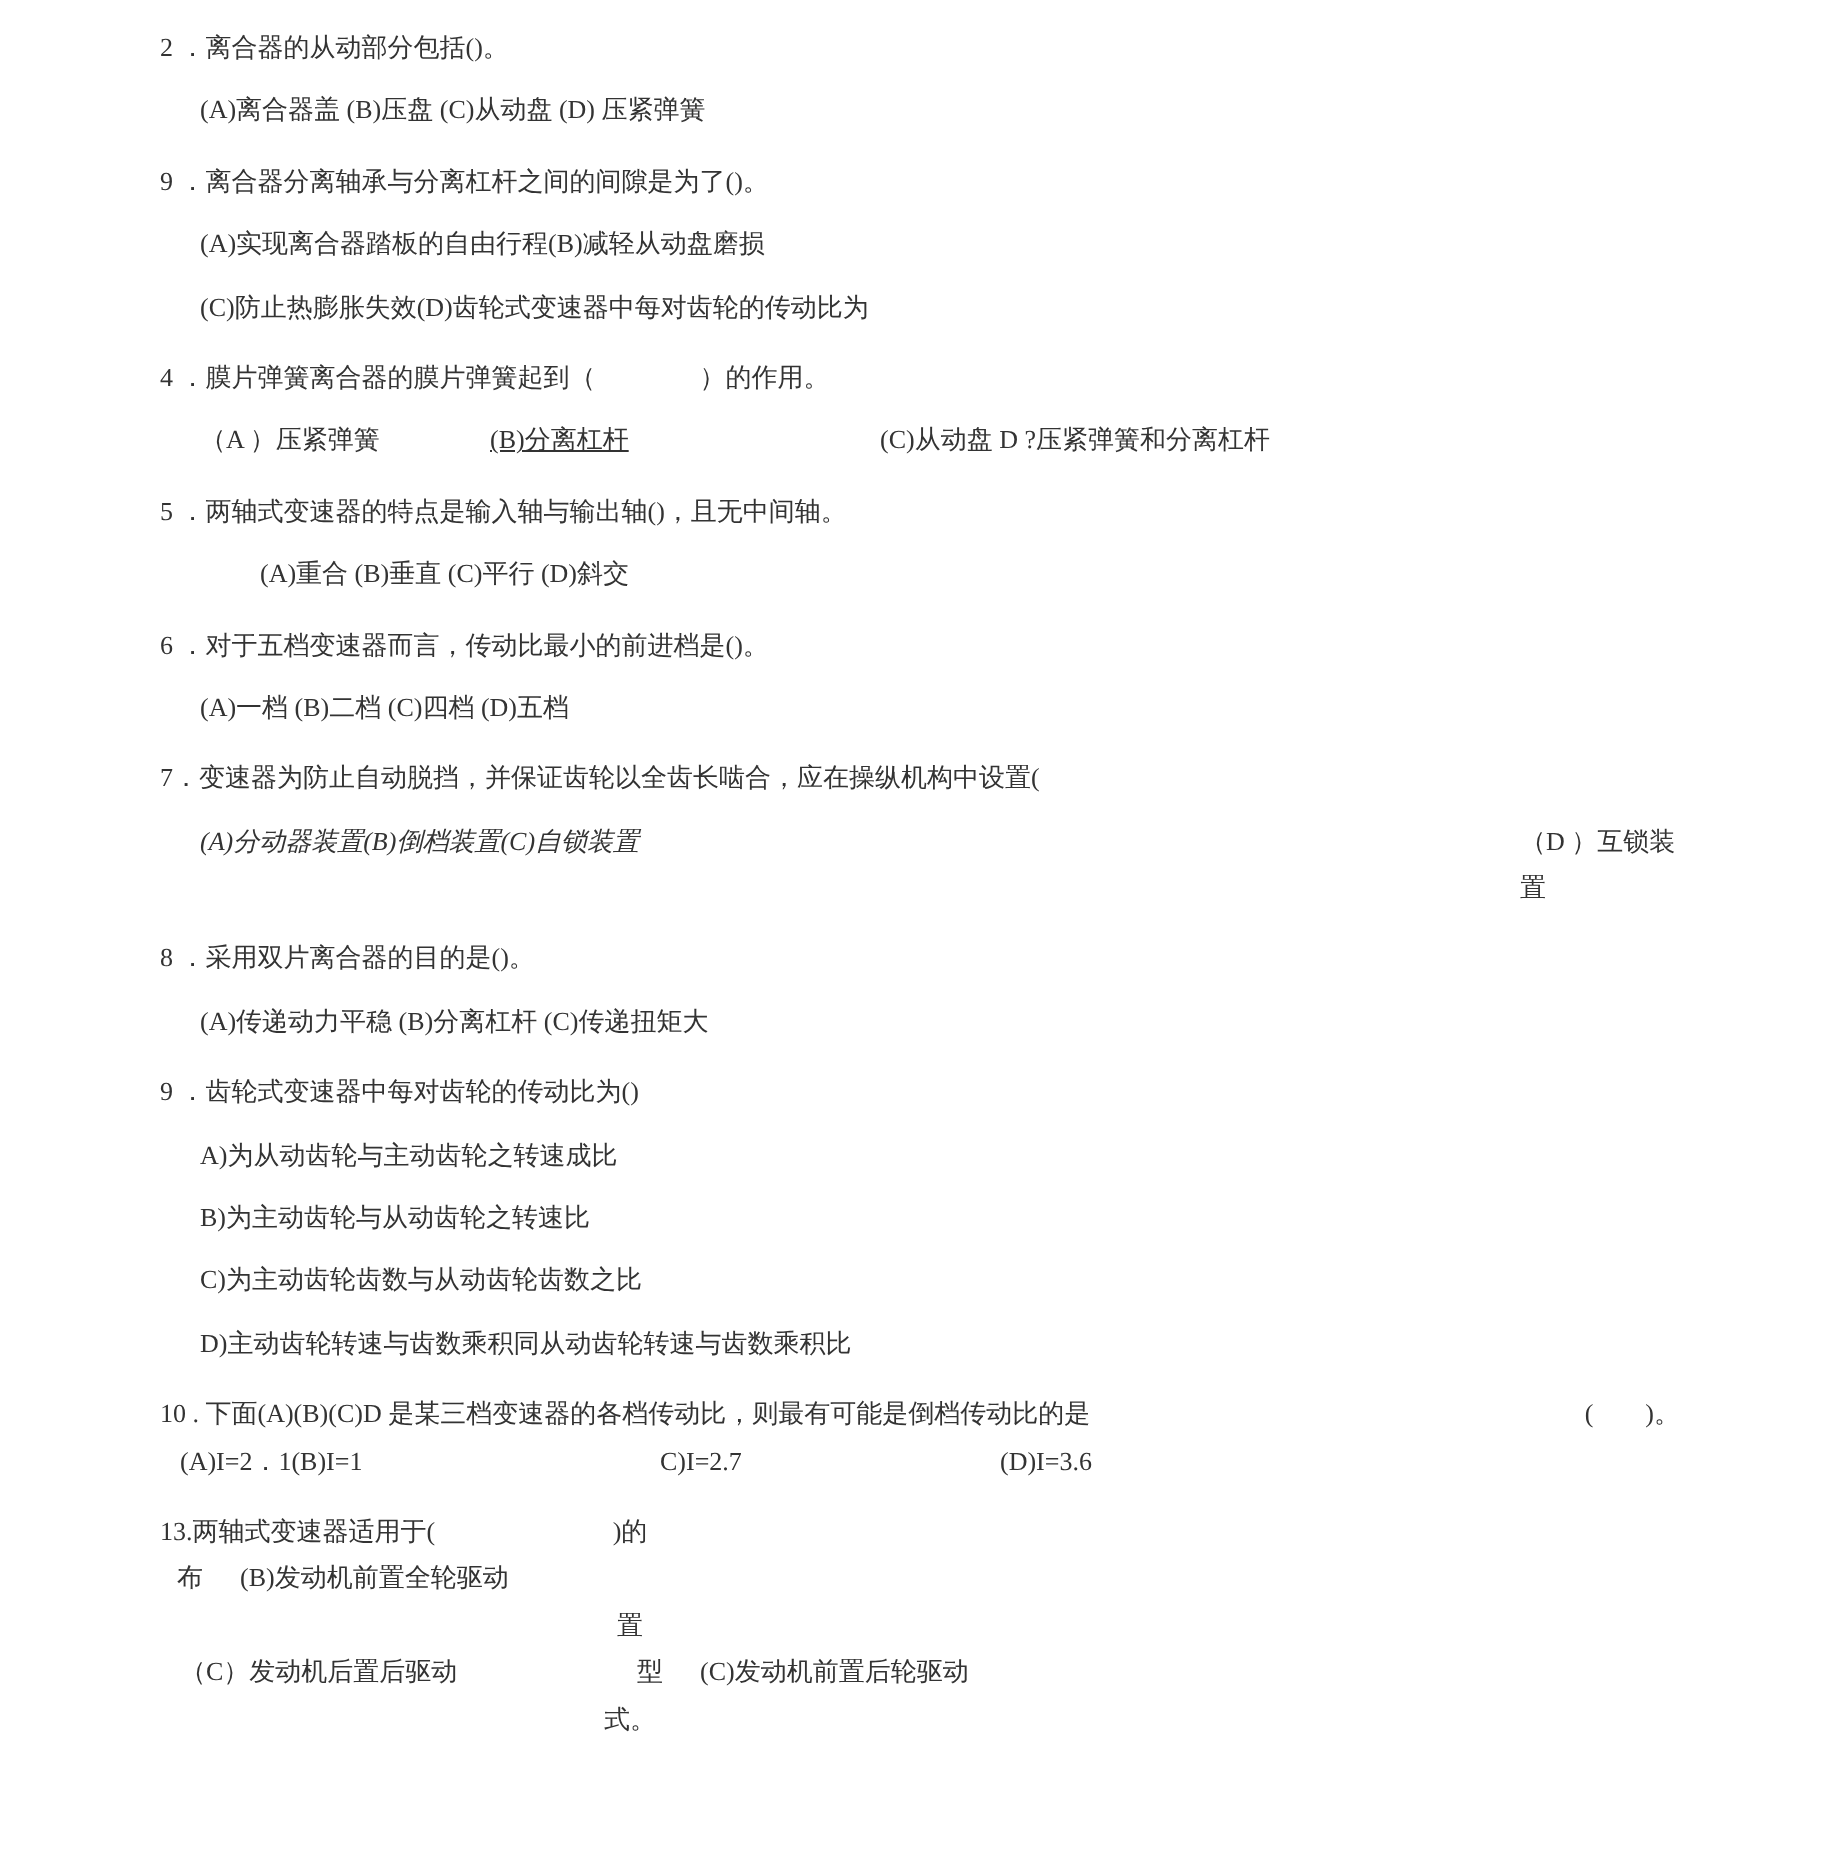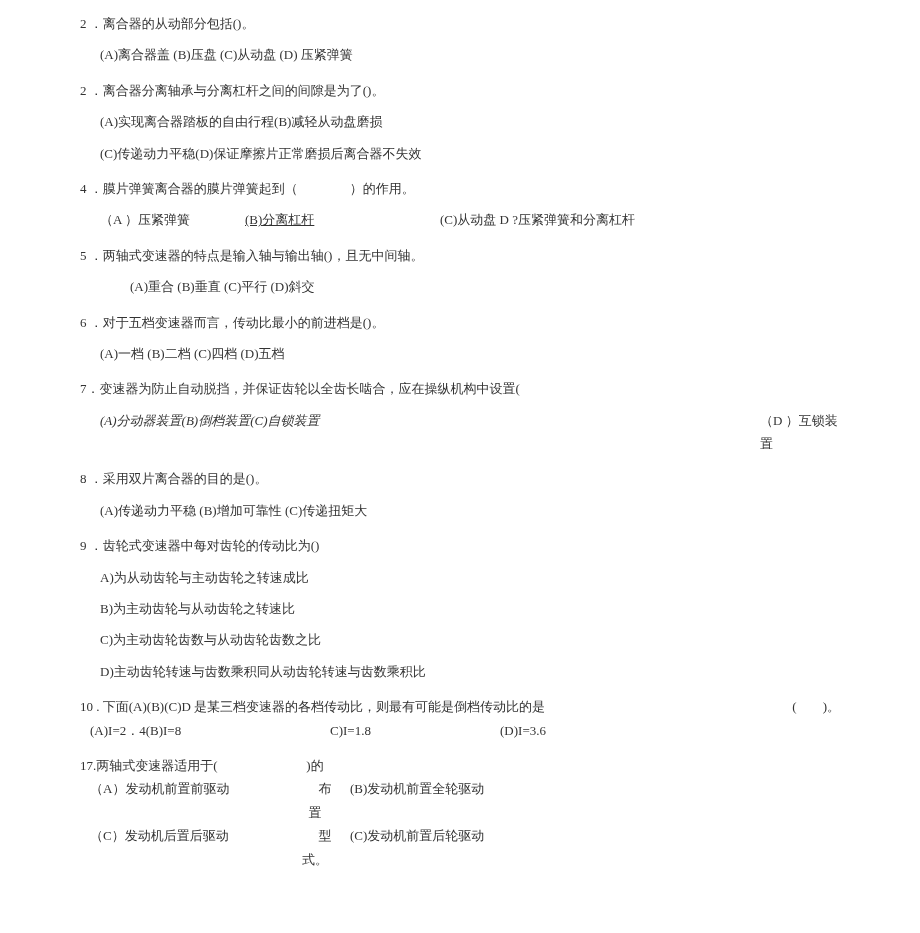--- a/index.html
+++ b/index.html
@@ -68,23 +68,23 @@
 <body>
 
 <div class="content">
 
   <div class="question">
     <div class="question-stem">2 ．离合器的从动部分包括()。</div>
     <div class="options">(A)离合器盖 (B)压盘 (C)从动盘 (D) 压紧弹簧</div>
   </div>
 
   <div class="question">
-    <div class="question-stem">2 ．离合器分离轴承与分离杠杆之间的间隙是为了()。</div>
+    <div class="question-stem">9 ．离合器分离轴承与分离杠杆之间的间隙是为了()。</div>
     <div class="options">(A)实现离合器踏板的自由行程(B)减轻从动盘磨损</div>
-    <div class="options">(C)传递动力平稳(D)保证摩擦片正常磨损后离合器不失效</div>
+    <div class="options">(C)防止热膨胀失效(D)齿轮式变速器中每对齿轮的传动比为</div>
   </div>
 
   <div class="question">
     <div class="question-stem">4 ．膜片弹簧离合器的膜片弹簧起到（　　　　）的作用。</div>
     <div class="options q4-row">
       <span class="q4-a">（A ）压紧弹簧</span>
       <span class="q4-b">(B)分离杠杆</span>
       <span class="q4-c">(C)从动盘 D ?压紧弹簧和分离杠杆</span>
     </div>
   </div>
@@ -102,51 +102,50 @@
   <div class="question">
     <div class="question-stem">7．变速器为防止自动脱挡，并保证齿轮以全齿长啮合，应在操纵机构中设置(</div>
     <div class="q7-wrap">
       <div class="options q7-left">(A)分动器装置(B)倒档装置(C)自锁装置</div>
       <div class="q7-d">（D ）互锁装置</div>
     </div>
   </div>
 
   <div class="question">
     <div class="question-stem">8 ．采用双片离合器的目的是()。</div>
-    <div class="options">(A)传递动力平稳 (B)增加可靠性 (C)传递扭矩大</div>
+    <div class="options">(A)传递动力平稳 (B)分离杠杆 (C)传递扭矩大</div>
   </div>
 
   <div class="question">
     <div class="question-stem">9 ．齿轮式变速器中每对齿轮的传动比为()</div>
     <div class="options">A)为从动齿轮与主动齿轮之转速成比</div>
     <div class="options">B)为主动齿轮与从动齿轮之转速比</div>
     <div class="options">C)为主动齿轮齿数与从动齿轮齿数之比</div>
     <div class="options">D)主动齿轮转速与齿数乘积同从动齿轮转速与齿数乘积比</div>
   </div>
 
   <div class="question">
     <div class="q10-row">
       <span class="q10-stem">10 . 下面(A)(B)(C)D 是某三档变速器的各档传动比，则最有可能是倒档传动比的是</span>
       <span class="q10-blank">(　　)。</span>
     </div>
     <div class="q10-opts">
-      <span class="q10-ab">(A)I=2．4(B)I=8</span>
-      <span class="q10-c">C)I=1.8</span>
+      <span class="q10-ab">(A)I=2．1(B)I=1</span>
+      <span class="q10-c">C)I=2.7</span>
       <span class="q10-d">(D)I=3.6</span>
     </div>
   </div>
 
   <div class="question q11-wrap">
     <div class="q11-stem-row">
-      <span class="q11-col1">17.两轴式变速器适用于(</span>
+      <span class="q11-col1">13.两轴式变速器适用于(</span>
       <span class="q11-mid">)的</span>
       <span class="q11-right"></span>
     </div>
     <div class="q11-stem-row">
-      <span class="q11-col1" style="padding-left:10px;">（A）发动机前置前驱动</span>
       <span class="q11-mid">布</span>
       <span class="q11-right">(B)发动机前置全轮驱动</span>
     </div>
     <div class="q11-stem-row">
       <span class="q11-col1"></span>
       <span class="q11-mid">置</span>
       <span class="q11-right"></span>
     </div>
     <div class="q11-stem-row">
       <span class="q11-col1" style="padding-left:10px;">（C）发动机后置后驱动</span>

